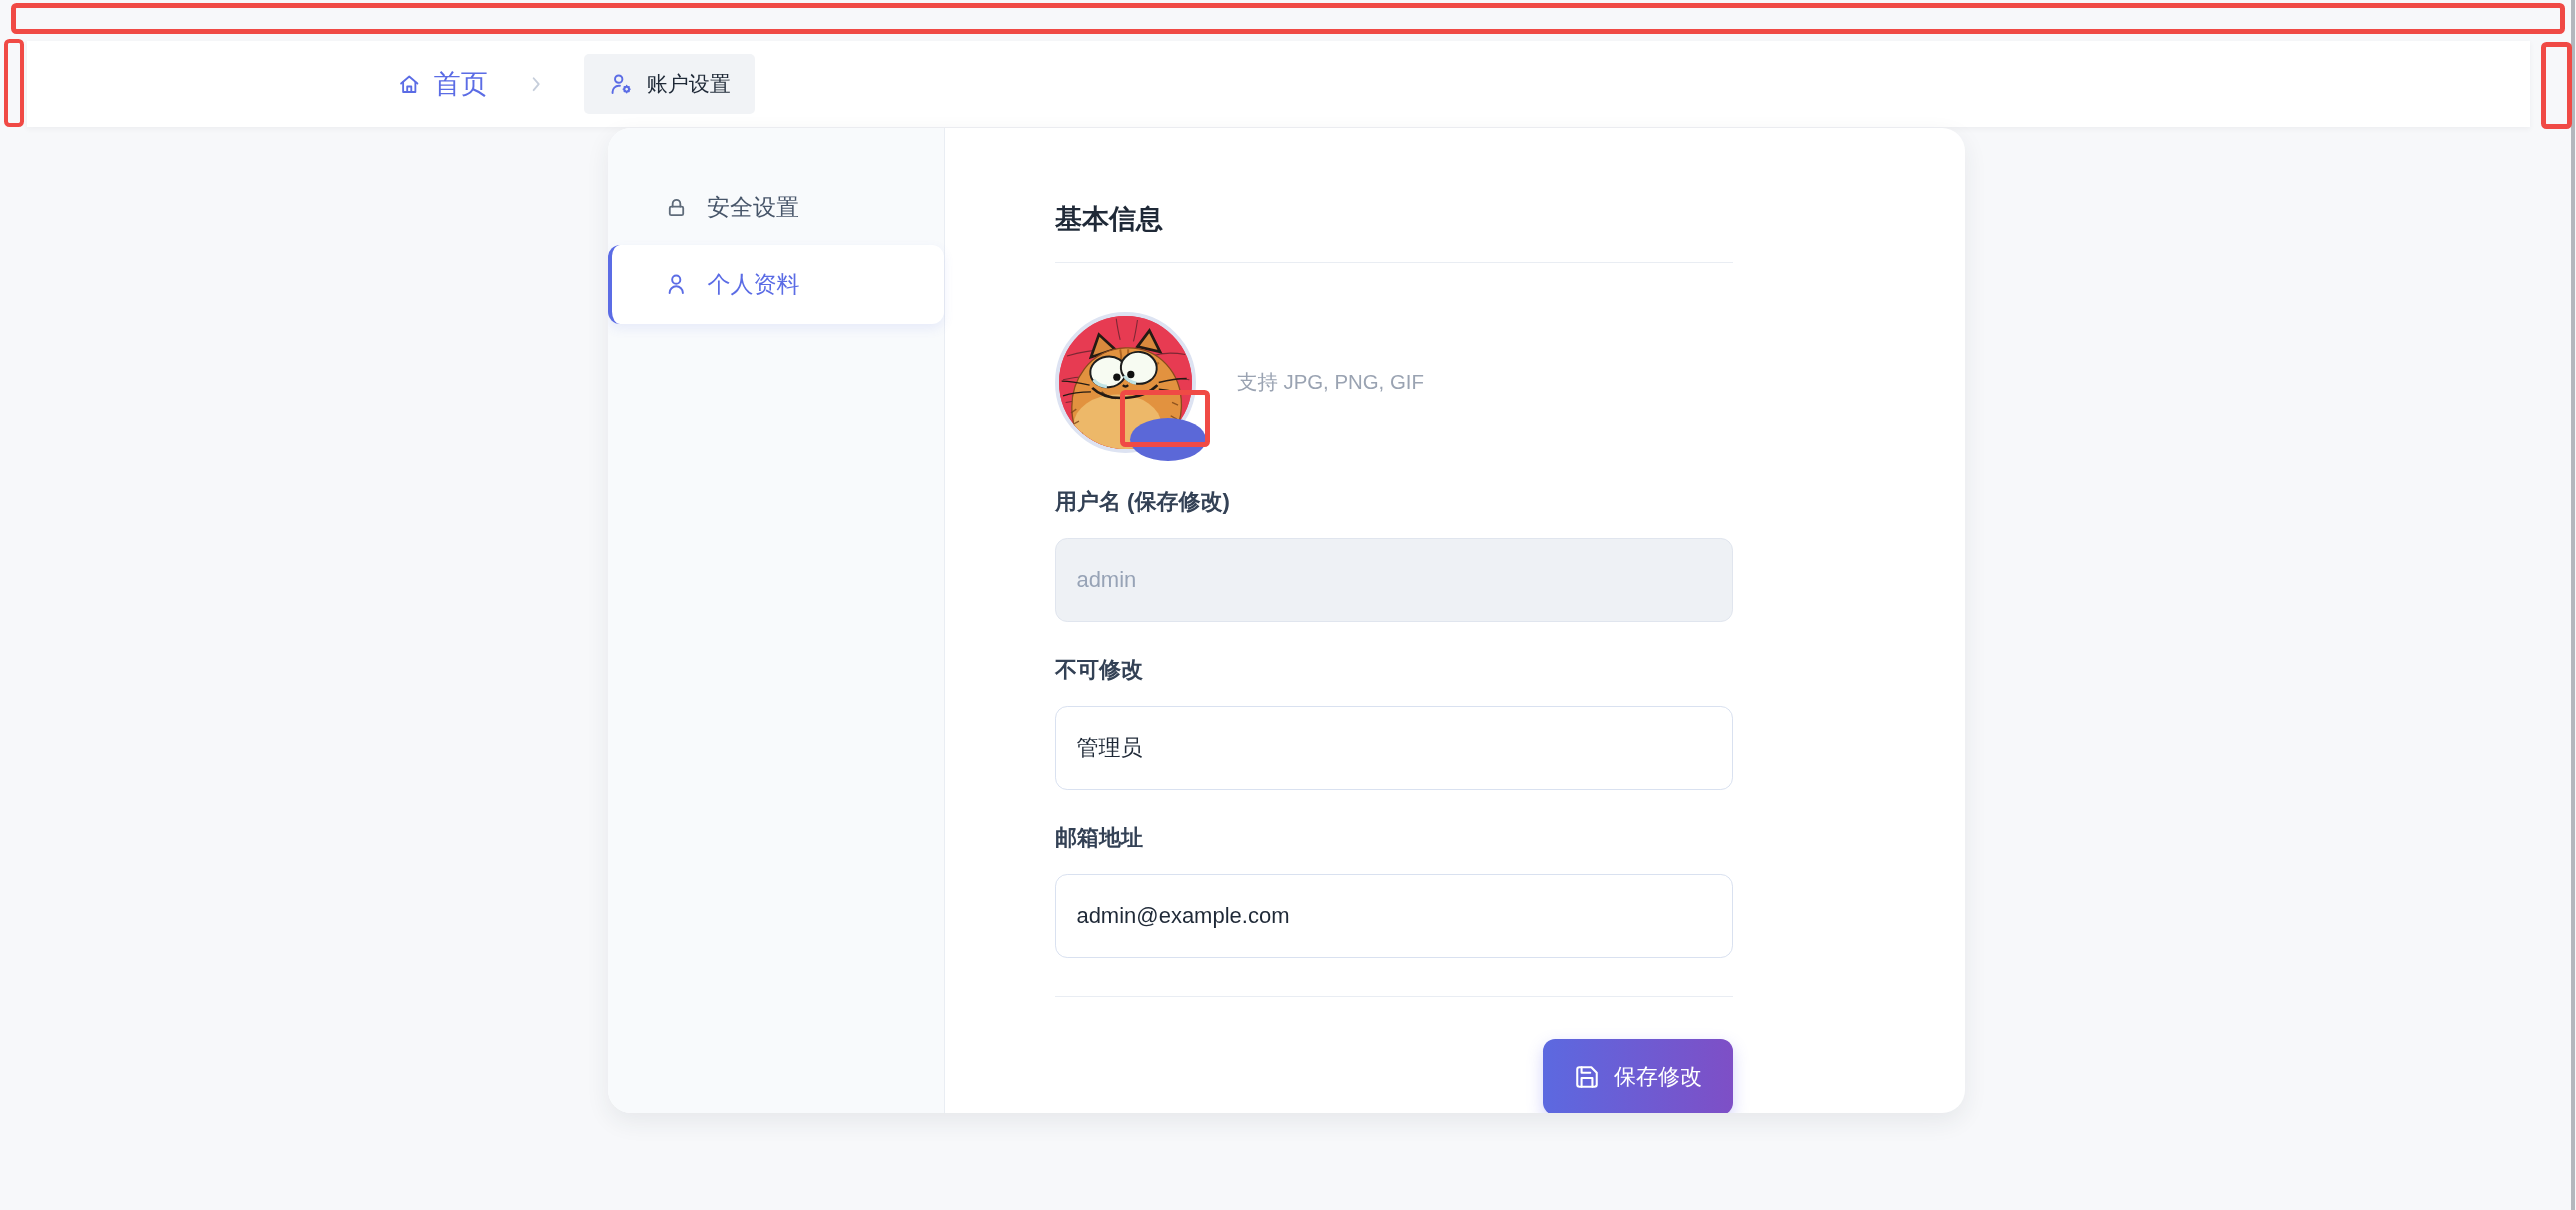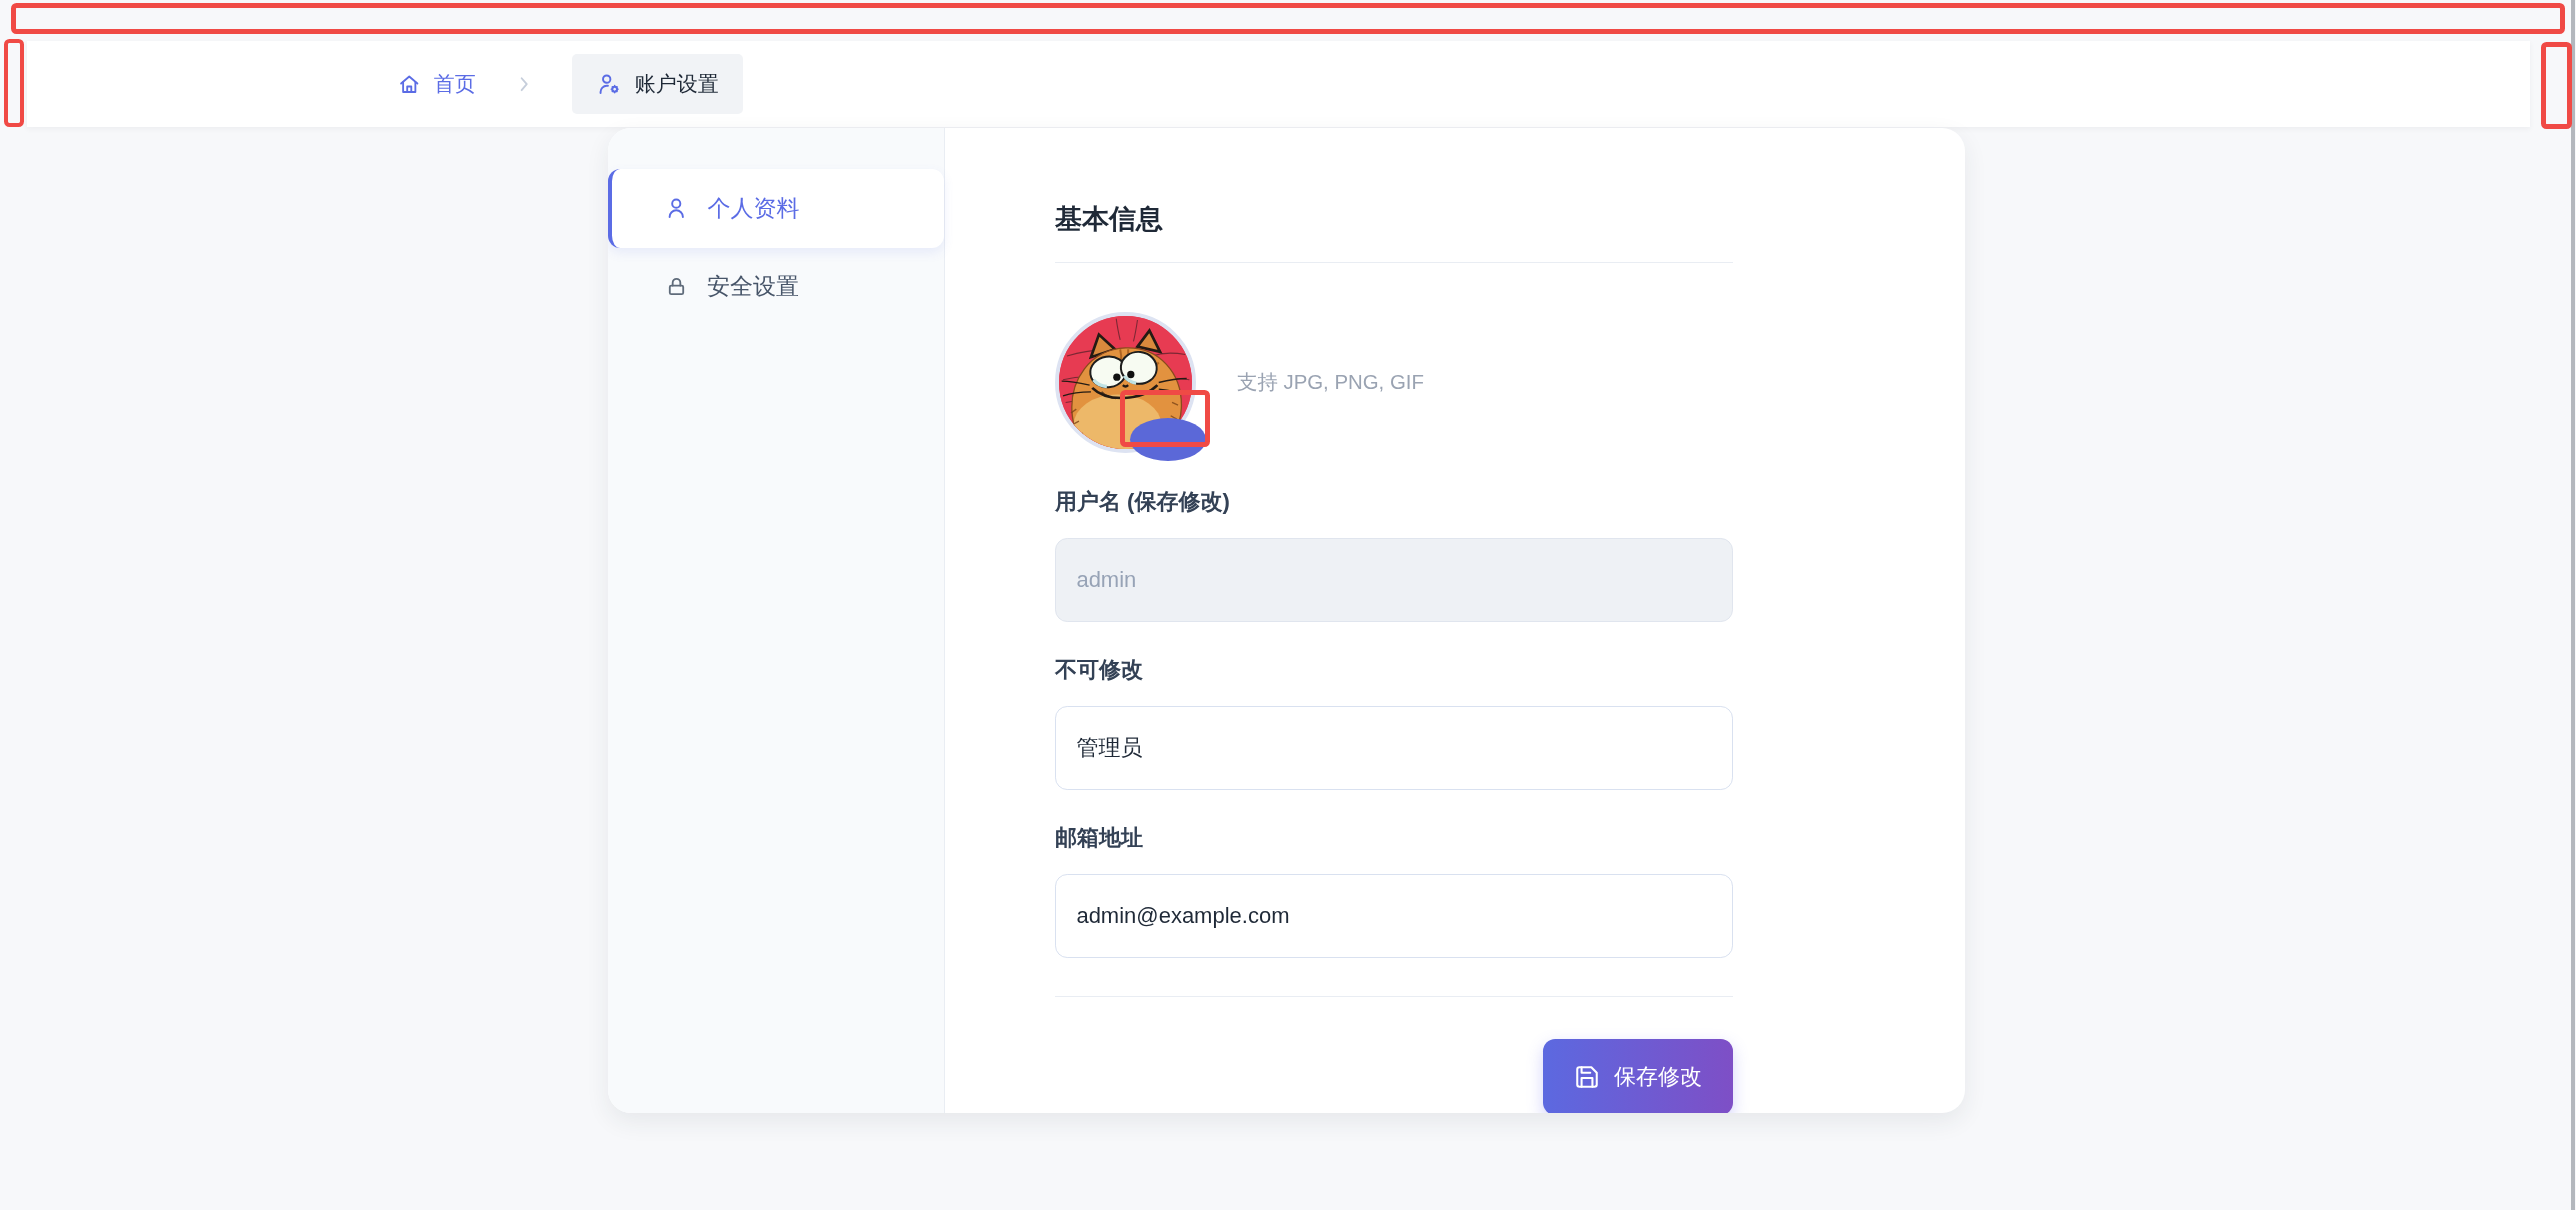--- a/index.html
+++ b/index.html
@@ -17,21 +17,21 @@
   .anno-left   { left:4.1px;  top:39px; width:20.4px; height:88px; border-width:4.8px; }
   .anno-right  { left:2541px; top:42px; width:31px; height:87px; }
   .anno-badge  { left:1120px; top:390px; width:90px; height:57px; }
 
   
   .topbar {
     position:absolute; left:27px; top:41px; width:2503px; height:86px;
     background:#ffffff; box-shadow:0 2px 5.4px rgba(30,41,59,.05);
     display:flex; align-items:center; padding-left:370px;
   }
-  .crumb-home { display:flex; align-items:center; gap:12.2px; color:#5b6ce5; font-size:21px; cursor:pointer; }
+  .crumb-home { display:flex; align-items:center; gap:12.2px; color:#5b6ce5; font-size:27px; cursor:pointer; }
   .crumb-sep { margin:0 38px; display:flex; align-items:center; }
   .crumb-chip {
     display:flex; align-items:center; gap:13.6px;
     background:#f1f3f6; border-radius:5px; padding:16.3px 24.5px;
     color:#1f2937; font-size:21px; font-weight:500; cursor:pointer;
   }
 
   
   .scroll-line { position:absolute; right:1.4px; top:0; width:3.4px; height:1211px; background:#b3b7bd; z-index:40; }
 
@@ -134,37 +134,37 @@
         <path d="M17.3 13.3v1.2 M17.3 19.1v1.2 M13.9 16.8h1.2 M20.7 16.8h-1.2 M15 14.5l.9.9 M19.6 19.1l-.9-.9 M19.6 14.5l-.9.9 M15 19.1l.9-.9" stroke-width="1.4"></path>
       </svg>
     </span>
     <span>账户设置</span>
   </div>
 </header>
 
 <main class="card">
 
   <nav class="side">
+    <div class="side-item">
+      <span>
+        <svg width="23" height="23" viewBox="0 0 24 24" fill="none" stroke="#5f6b7a" stroke-width="1.9" stroke-linecap="round" stroke-linejoin="round">
+          <rect x="5" y="11" width="14" height="9" rx="1.6"></rect>
+          <path d="M8 11V8a4 4 0 0 1 8 0v3"></path>
+        </svg>
+      </span>
+      <span>安全设置</span>
+    </div>
     <div class="side-item active">
       <span>
         <svg width="24.5" height="24.5" viewBox="0 0 24 24" fill="none" stroke="#5b6ce5" stroke-width="1.9" stroke-linecap="round" stroke-linejoin="round">
           <circle cx="12" cy="7.5" r="4"></circle>
           <path d="M5.5 20.5a6.5 6.5 0 0 1 13 0"></path>
         </svg>
       </span>
       <span>个人资料</span>
-    </div>
-    <div class="side-item">
-      <span>
-        <svg width="23" height="23" viewBox="0 0 24 24" fill="none" stroke="#5f6b7a" stroke-width="1.9" stroke-linecap="round" stroke-linejoin="round">
-          <rect x="5" y="11" width="14" height="9" rx="1.6"></rect>
-          <path d="M8 11V8a4 4 0 0 1 8 0v3"></path>
-        </svg>
-      </span>
-      <span>安全设置</span>
     </div>
   </nav>
 
   <section class="content">
     <h2 class="section-title">基本信息</h2>
     <div class="hr hr-title"></div>
 
     <div class="avatar-row">
       <div class="avatar-wrap">
         <div class="avatar-circle">

